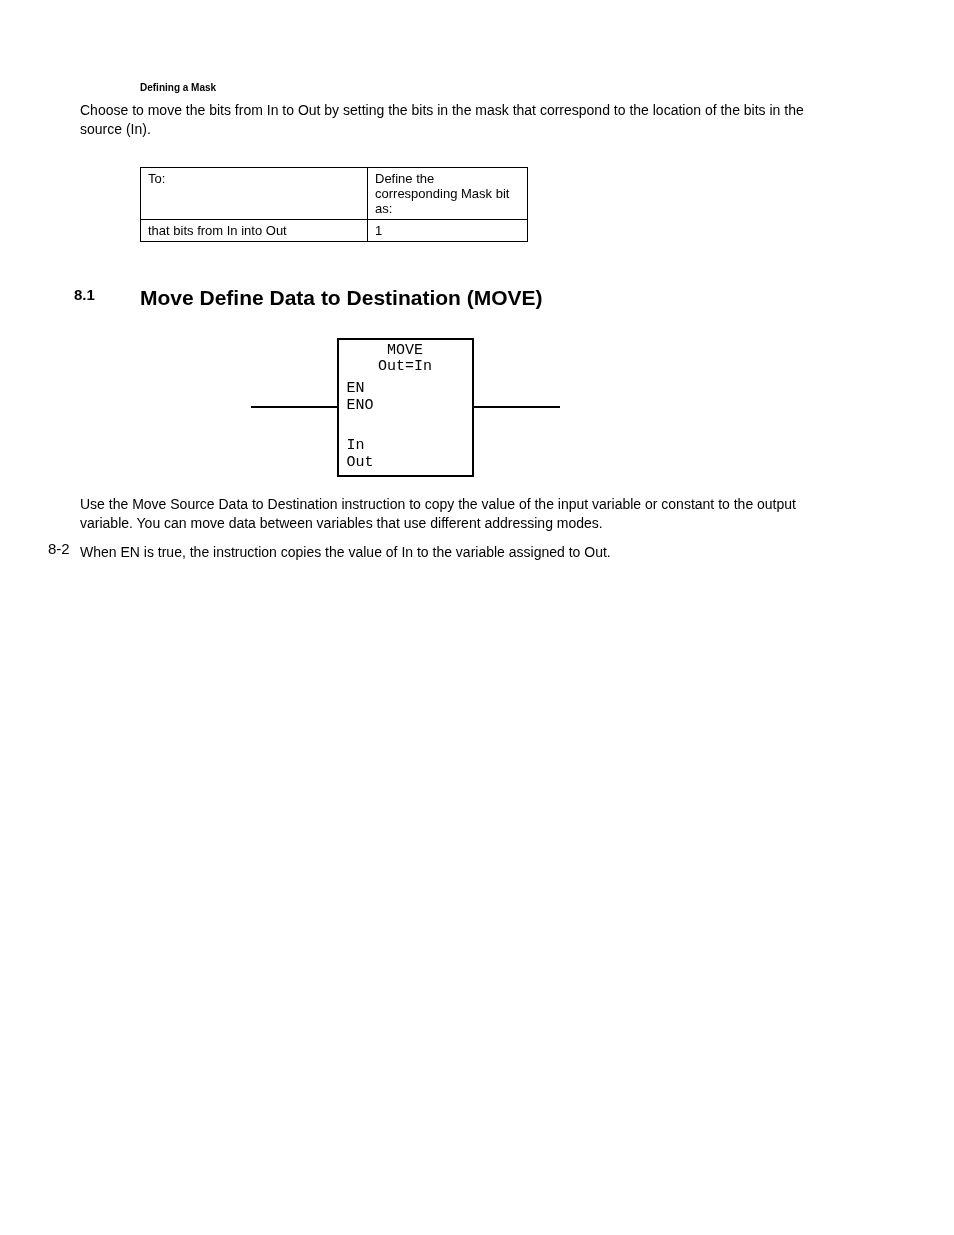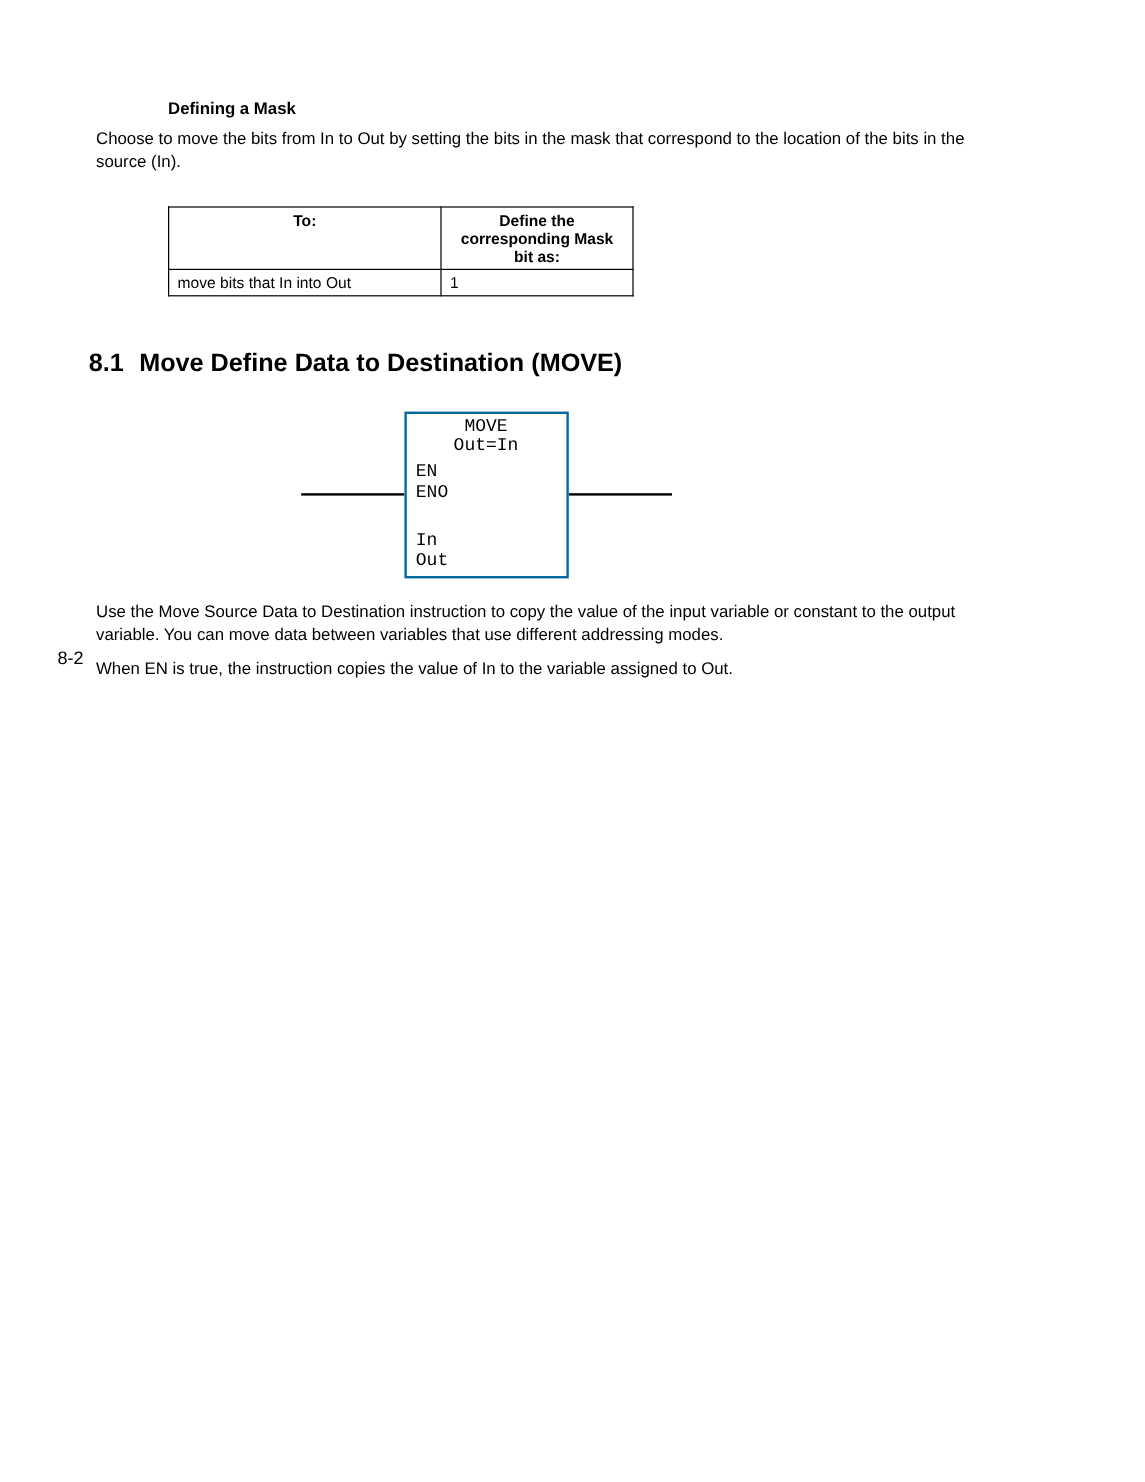--- a/index.html
+++ b/index.html
@@ -9,21 +9,21 @@
     font-family: Arial, Helvetica, sans-serif;
     color: #000;
     background: #fff;
     position: relative;
   }
   .content {
     position: relative;
     padding: 82px 0 0 0;
   }
   .subhead {
-    font-size: 14px;
+    font-size: 10px;
     font-weight: bold;
     margin-left: 140px;
     margin-bottom: 8px;
   }
   .para {
     font-size: 14px;
     line-height: 1.35;
     margin-left: 80px;
     margin-right: 110px;
   }
@@ -34,32 +34,31 @@
     width: 388px;
     font-size: 13px;
   }
   .mask-table th, .mask-table td {
     border: 1px solid #000;
     padding: 3px 7px;
     text-align: left;
     vertical-align: top;
   }
   .mask-table th {
-    font-weight: bold;
-    text-align: center;
+    font-weight: normal;
   }
   .mask-table th:first-child, .mask-table td:first-child { width: 227px; }
   .section-row {
     display: flex;
     margin-top: 44px;
   }
   .section-num {
-    font-size: 21px;
+    font-size: 15px;
     font-weight: bold;
-    width: 116px;
+    width: 140px;
     padding-left: 74px;
   }
   .section-title {
     font-size: 21px;
     font-weight: bold;
   }
   .diagram-wrap {
     margin: 28px 0 18px 140px;
     display: flex;
     justify-content: center;
@@ -70,21 +69,21 @@
     align-items: center;
     font-family: "Courier New", monospace;
     font-size: 15px;
   }
   .rail {
     width: 86px;
     height: 2px;
     background: #000;
   }
   .block {
-    border: 2px solid #0369a1;
+    border: 2px solid #000000;
     width: 137px;
     position: relative;
     background: #fff;
   }
   .block-top {
     text-align: center;
     line-height: 1.1;
     padding: 3px 0 1px 0;
   }
   .block-row {
@@ -112,21 +111,21 @@
 
   <table class="mask-table">
     <thead>
       <tr>
         <th>To:</th>
         <th>Define the corresponding Mask bit as:</th>
       </tr>
     </thead>
     <tbody>
       <tr>
-        <td>move bits that In into Out</td>
+        <td>that bits from In into Out</td>
         <td>1</td>
       </tr>
     </tbody>
   </table>
 
   <div class="section-row">
     <div class="section-num">8.1</div>
     <div class="section-title">Move Define Data to Destination (MOVE)</div>
   </div>
 

